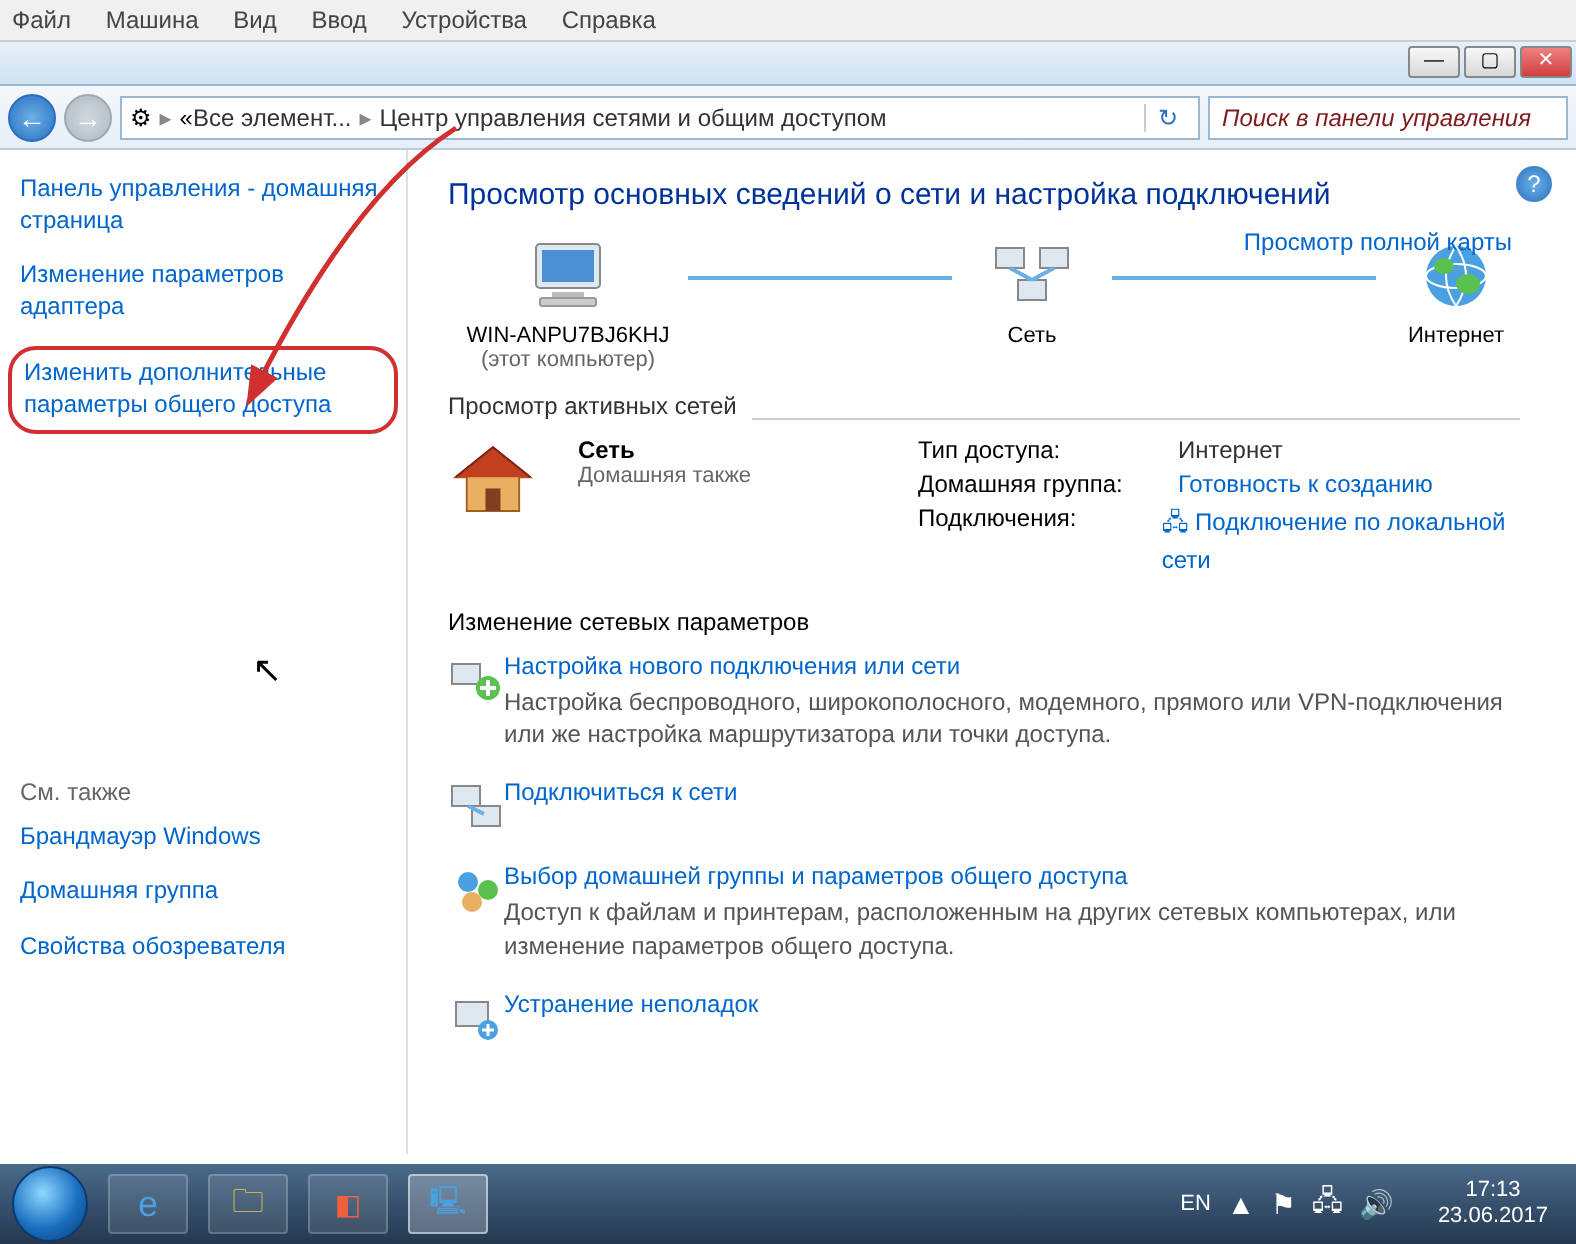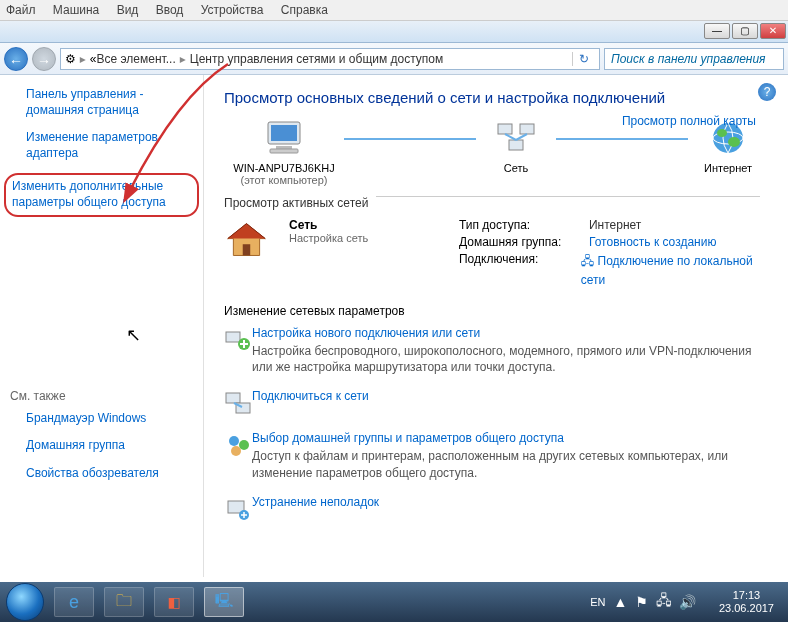--- a/index.html
+++ b/index.html
@@ -10,37 +10,37 @@
 .titlebar .winbtns { position: absolute; right: 2px; top: 2px; display: flex; gap: 2px; }
 .winbtn { width: 26px; height: 16px; border: 1px solid #888; background: linear-gradient(#f8f8f8,#d8d8d8); border-radius: 2px; font-size: 10px; text-align: center; line-height: 13px; }
 .winbtn.close { background: linear-gradient(#f08080,#d04040); color: #fff; }
 .navbar { height: 32px; background: linear-gradient(#f4f8fc,#e6eef8); border-bottom: 1px solid #bcd; display: flex; align-items: center; padding: 0 4px; gap: 4px; }
 .navbtn { width: 24px; height: 24px; border-radius: 12px; background: radial-gradient(#6ab0e8,#2a70c0); border: 1px solid #2a70c0; color: #fff; text-align: center; line-height: 22px; font-size: 14px; }
 .navbtn.disabled { background: radial-gradient(#d0d8e0,#b0b8c0); border-color: #a0a8b0; }
 .addrbar { flex: 1; height: 22px; background: #fff; border: 1px solid #9cb8d4; display: flex; align-items: center; padding: 0 4px; font-size: 12px; }
 .addrbar .crumb { color: #333; }
 .addrbar .sep { color: #888; margin: 0 4px; }
 .addrbar .refresh { margin-left: auto; border-left: 1px solid #ccc; padding: 0 6px; color: #2a70c0; }
-.searchbox { width: 180px; height: 22px; border: 1px solid #9cb8d4; background: #fff; padding: 0 6px; display: flex; align-items: center; color: #0369a1; font-style: italic; }
+.searchbox { width: 180px; height: 22px; border: 1px solid #9cb8d4; background: #fff; padding: 0 6px; display: flex; align-items: center; color: #7f1d1d; font-style: italic; }
 .content { display: flex; height: 502px; }
 .sidebar { width: 204px; background: #fff; border-right: 1px solid #e0e0e0; padding: 12px 10px; font-size: 12px; }
-.sidebar .link { color: #0066cc; margin-bottom: 12px; cursor: pointer; line-height: 1.3; margin-left: 16px; }
+.sidebar .link { color: #0066cc; margin-bottom: 12px; cursor: pointer; line-height: 1.3; }
 .sidebar .link.circled { border: 2px solid #d03030; border-radius: 14px; padding: 4px 6px; margin-left: -6px; margin-right: -6px; }
 .sidebar .sep { height: 160px; }
 .sidebar .also-title { color: #666; margin-bottom: 8px; }
 .main { flex: 1; padding: 14px 20px 0 20px; overflow: hidden; position: relative; }
 .help-icon { position: absolute; right: 12px; top: 8px; width: 18px; height: 18px; border-radius: 9px; background: radial-gradient(#6ab0e8,#2a70c0); color: #fff; text-align: center; line-height: 18px; font-size: 12px; }
 h1 { font-size: 15px; font-weight: normal; color: #003399; margin-bottom: 12px; }
 .map-row { display: flex; align-items: flex-start; position: relative; margin-bottom: 10px; }
 .map-node { text-align: center; font-size: 11px; }
 .map-node .icon-box { width: 48px; height: 40px; margin: 0 auto 4px; }
 .map-line { flex: 1; border-top: 2px solid #6ab0e8; margin-top: 20px; }
 .map-link { position: absolute; right: 12px; top: -4px; color: #0066cc; font-size: 12px; cursor: pointer; }
 .subtext { color: #666; font-size: 11px; }
-.section-row { display: flex; align-items: flex-start; margin: 8px 0 4px; }
+.section-row { display: flex; align-items: flex-end; margin: 8px 0 4px; }
 .section-row .title { color: #333; }
 .section-row .line { flex: 1; border-top: 1px solid #ccc; margin: 0 8px; }
 .section-row .rightlink { color: #0066cc; cursor: pointer; }
 .active-net { display: flex; gap: 20px; margin: 8px 0 14px; }
 .house-icon { width: 48px; height: 44px; }
 .net-info { flex: 0 0 150px; }
 .net-info .name { font-weight: bold; }
 .net-info .type { color: #666; font-size: 11px; }
 .net-details { font-size: 12px; }
 .net-details .row { display: flex; margin-bottom: 3px; }
@@ -165,21 +165,21 @@
     <div class="active-net">
       <div class="house-icon">
         <svg viewBox="0 0 48 44">
             <path d="M4 22 L24 6 L44 22 L38 22 L38 40 L10 40 L10 22 Z" fill="#e8b060" stroke="#a06020"></path>
             <path d="M4 22 L24 6 L44 22" fill="#c04020" stroke="#802010"></path>
             <rect x="20" y="28" width="8" height="12" fill="#804020"></rect>
           </svg>
       </div>
       <div class="net-info">
         <div class="name">Сеть</div>
-        <div class="type">Настройка сеть</div>
+        <div class="type">Домашняя также</div>
       </div>
       <div class="net-details">
         <div class="row">
             <span class="label">Тип доступа:</span>
             <span class="plain">Интернет</span>
           </div>
         <div class="row">
             <span class="label">Домашняя группа:</span>
             <span class="value">Готовность к созданию</span>
           </div>

